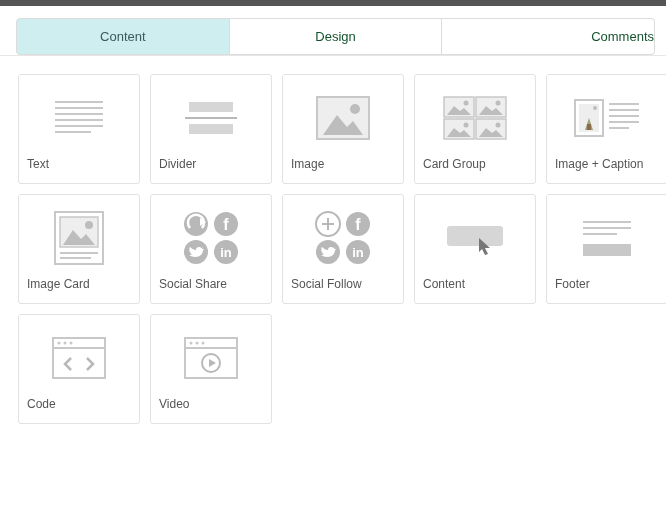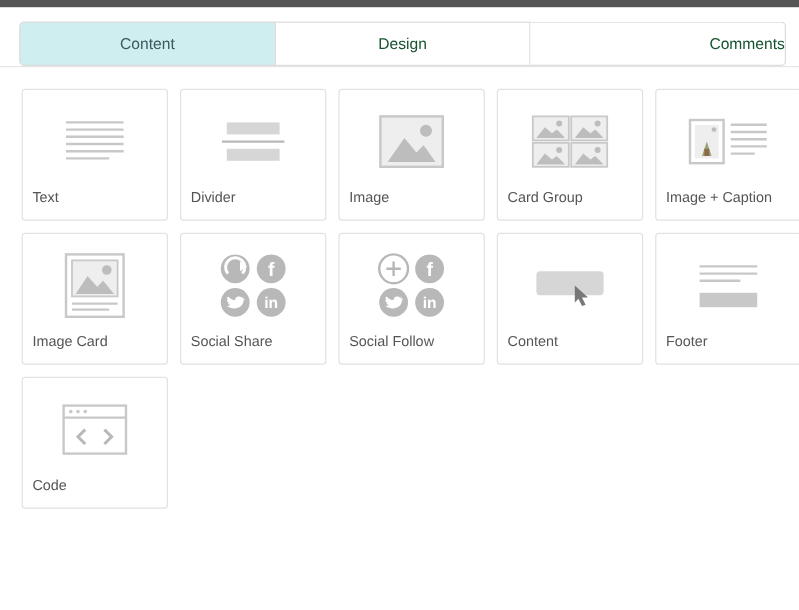--- a/index.html
+++ b/index.html
@@ -251,14 +251,28 @@
         <circle cx="10" cy="9" r="1.5" fill="#c8c8c8"></circle>
         <circle cx="16" cy="9" r="1.5" fill="#c8c8c8"></circle>
         <circle cx="22" cy="9" r="1.5" fill="#c8c8c8"></circle>
         <polyline points="22,24 16,30 22,36" fill="none" stroke="#b8b8b8" stroke-width="2.5"></polyline>
         <polyline points="38,24 44,30 38,36" fill="none" stroke="#b8b8b8" stroke-width="2.5"></polyline>
       </svg>
     </div>
     <div class="label">Code</div>
   </div>
 
+  <div class="block">
+    <div class="iconbox">
+      <svg width="60" height="48" viewBox="0 0 60 48">
+        <rect x="4" y="4" width="52" height="40" fill="none" stroke="#c8c8c8" stroke-width="2"></rect>
+        <line x1="4" y1="14" x2="56" y2="14" stroke="#c8c8c8" stroke-width="2"></line>
+        <circle cx="10" cy="9" r="1.5" fill="#c8c8c8"></circle>
+        <circle cx="16" cy="9" r="1.5" fill="#c8c8c8"></circle>
+        <circle cx="22" cy="9" r="1.5" fill="#c8c8c8"></circle>
+        <circle cx="30" cy="29" r="9" fill="none" stroke="#b8b8b8" stroke-width="2"></circle>
+        <polygon points="28,25 28,33 35,29" fill="#b8b8b8"></polygon>
+      </svg>
+    </div>
+    <div class="label">Video</div>
+  </div>
 
 </div>
 
 </body></html>

